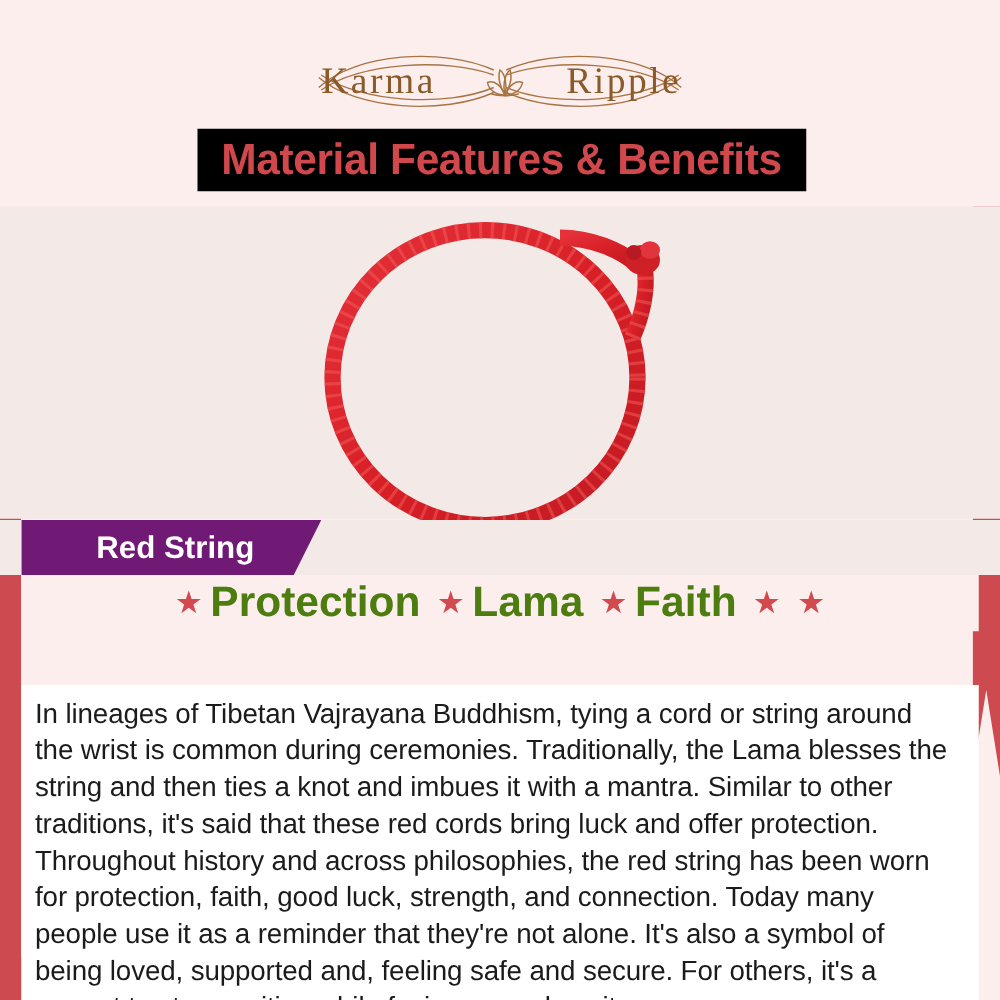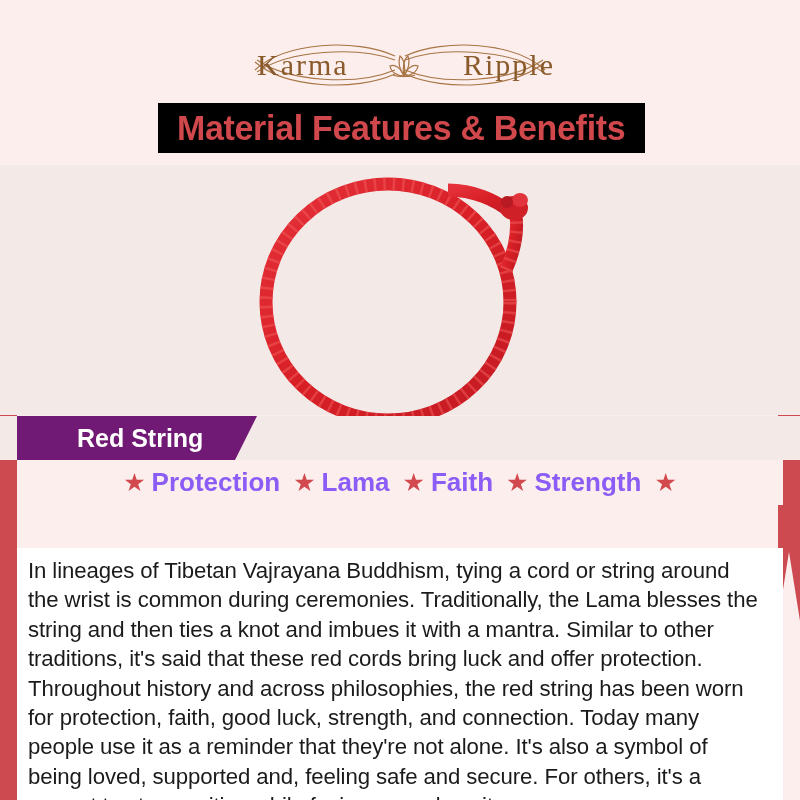--- a/index.html
+++ b/index.html
@@ -46,21 +46,21 @@
     gap:0px; z-index:4;
   }
   #logo-wrap { position:relative; width:330px; height:58px; }
   #logo-swirl { position:absolute; inset:0; }
   .logo-word {
     font-family:"Liberation Serif", serif;
     font-size:30px; color:#8a5a2b; letter-spacing:2px;
     position:absolute; top:12px;
   }
   #logo-karma { left:22px; }
-  #logo-ripple { right:10px; }
+  #logo-ripple { right:20px; }
   #logo-lotus { position:absolute; left:152px; top:16px; }
 
   #title-band {
     position:absolute; left:158px; top:103px; width:487px; height:50px;
     background:#000000; z-index:5;
     display:flex; align-items:center; justify-content:center;
   }
   #title-text {
     font-family:"Liberation Sans Narrow","Liberation Sans", sans-serif;
     font-weight:bold; font-size:35px; color:#d0474c;
@@ -95,21 +95,21 @@
   
   #benefits {
     position:absolute; left:17px; top:460px; width:766px; height:45px;
     background:#fbeeec;
     display:flex; align-items:center; justify-content:center;
     gap:13px; z-index:3;
   }
   .benefit { display:flex; align-items:center; gap:6px; }
   .star { color:#d2494e; font-size:25px; line-height:1; }
   .benefit-label {
-    color:#8b5cf6; font-weight:bold; font-size:26px;
+    color:#4d7c0f; font-weight:bold; font-size:34px;
     font-family:"Liberation Sans Narrow","Liberation Sans", sans-serif;
   }
 
   
   #copy {
     position:absolute; left:17px; top:505px; width:766px; height:261px;
     background:#ffffff; z-index:3;
     padding:8px 22px 0 11px;
     margin-top:43px;
   }
@@ -203,21 +203,20 @@
   <div class="benefit">
     <span class="star">★</span>
     <span class="benefit-label">Lama</span>
   </div>
   <div class="benefit">
     <span class="star">★</span>
     <span class="benefit-label">Faith</span>
   </div>
   <div class="benefit">
     <span class="star">★</span>
-    <span class="benefit-label">Strength</span>
   </div>
   <div class="benefit">
     <span class="star">★</span>
   </div>
 </div>
 
 <div id="copy">
   <p id="copy-text">In lineages of Tibetan Vajrayana Buddhism, tying a cord or string around the wrist is common during ceremonies. Traditionally, the Lama blesses the string and then ties a knot and imbues it with a mantra. Similar to other traditions, it's said that these red cords bring luck and offer protection. Throughout history and across philosophies, the red string has been worn for protection, faith, good luck, strength, and connection. Today many people use it as a reminder that they're not alone. It's also a symbol of being loved, supported and, feeling safe and secure. For others, it's a prompt to stay positive while facing any adversity.</p>
 </div>
 

